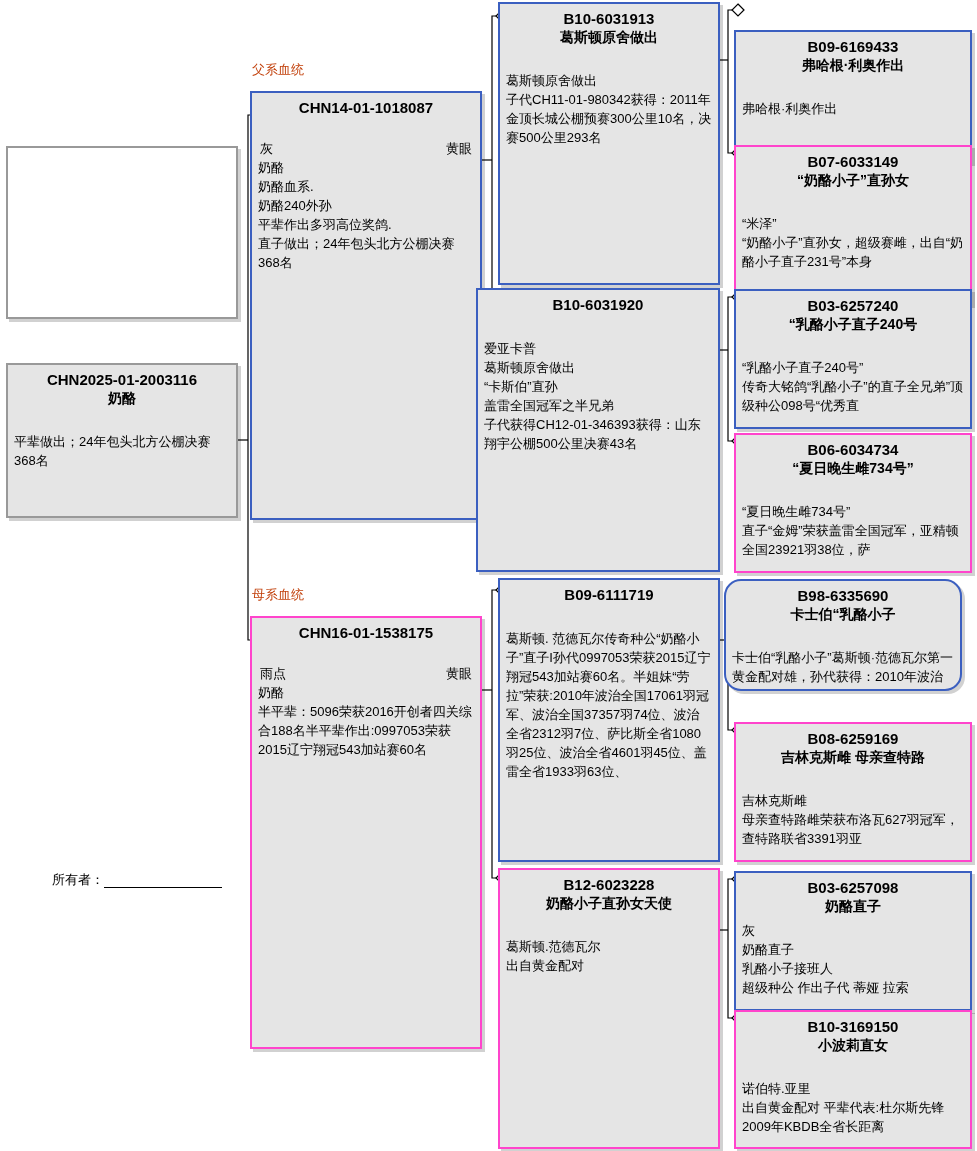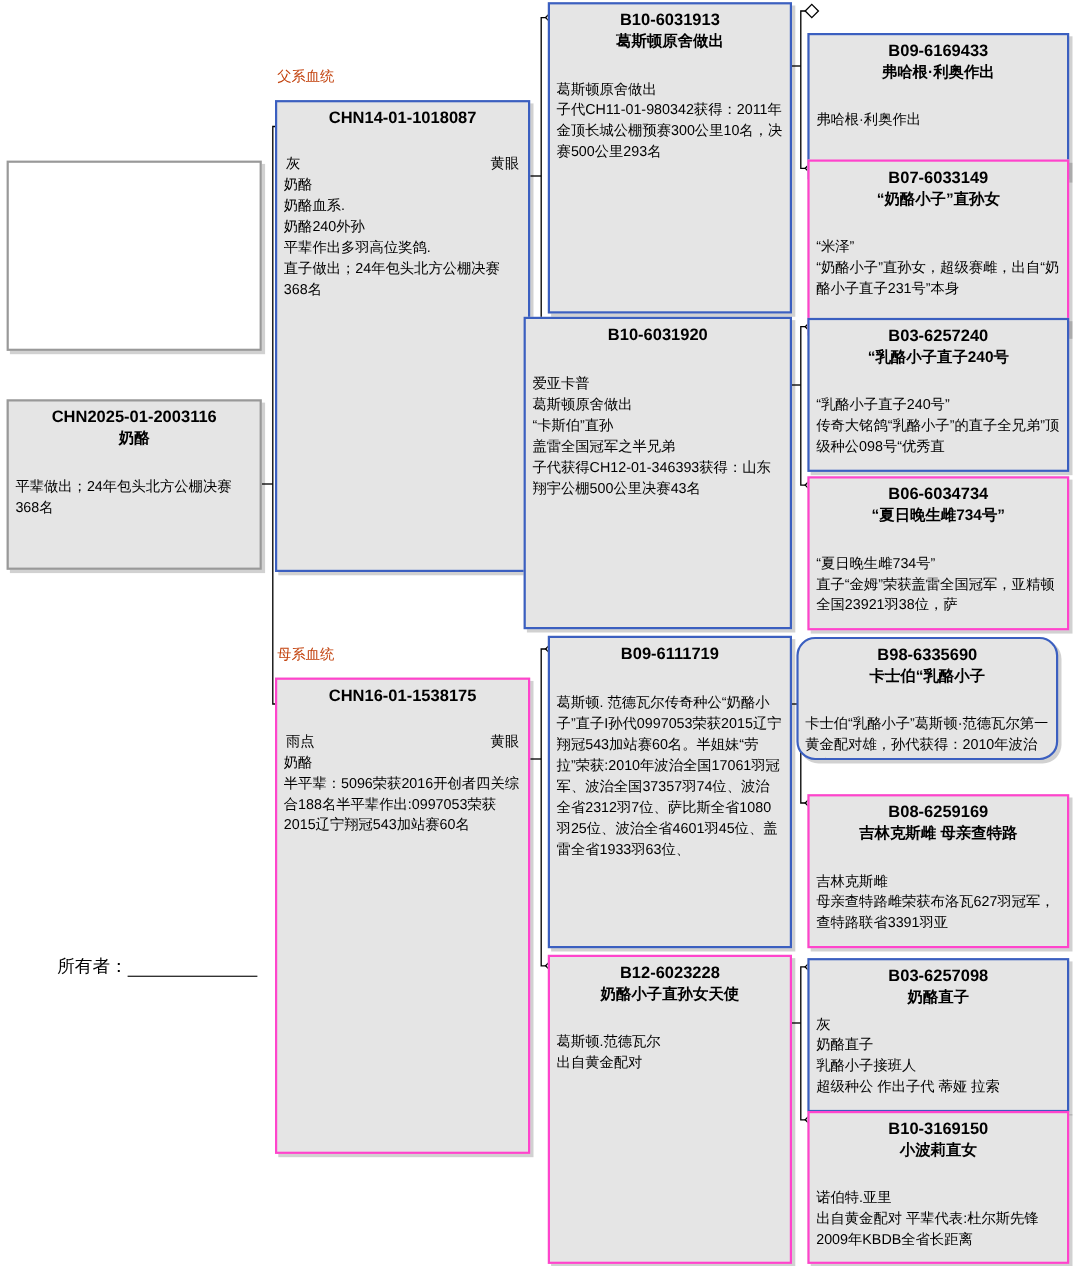--- a/index.html
+++ b/index.html
@@ -60,21 +60,21 @@
     box-sizing: border-box;
   }
   .sect-label {
     position: absolute;
     font-size: 13px;
     line-height: 16px;
     color: #c2410c;
   }
   .owner {
     position: absolute;
-    font-size: 16px;
+    font-size: 13px;
     line-height: 16px;
   }
   .owner .line {
     display: inline-block;
     width: 118px;
     border-bottom: 1px solid #000;
     height: 13px;
     vertical-align: bottom;
   }
   svg.wires {

